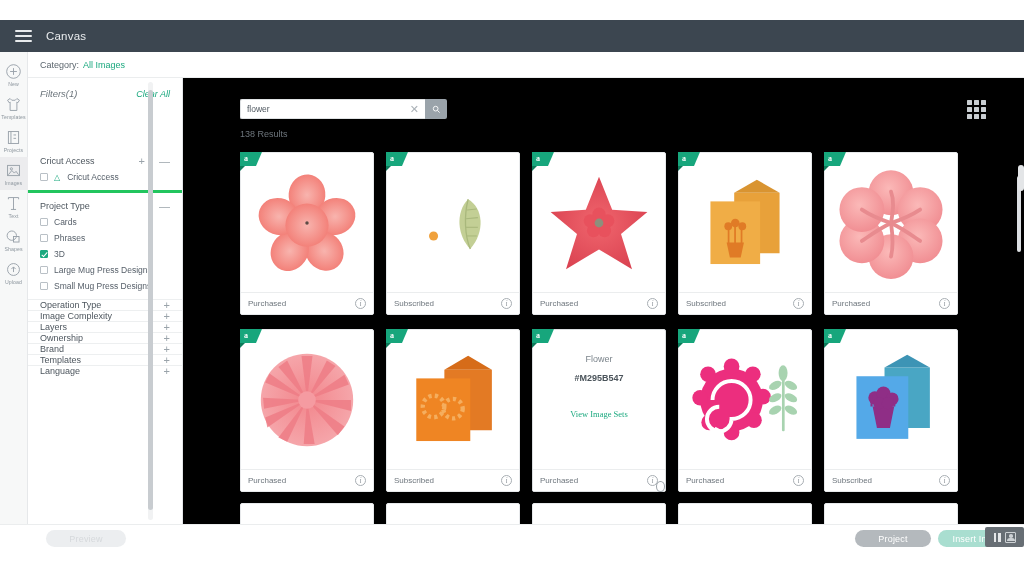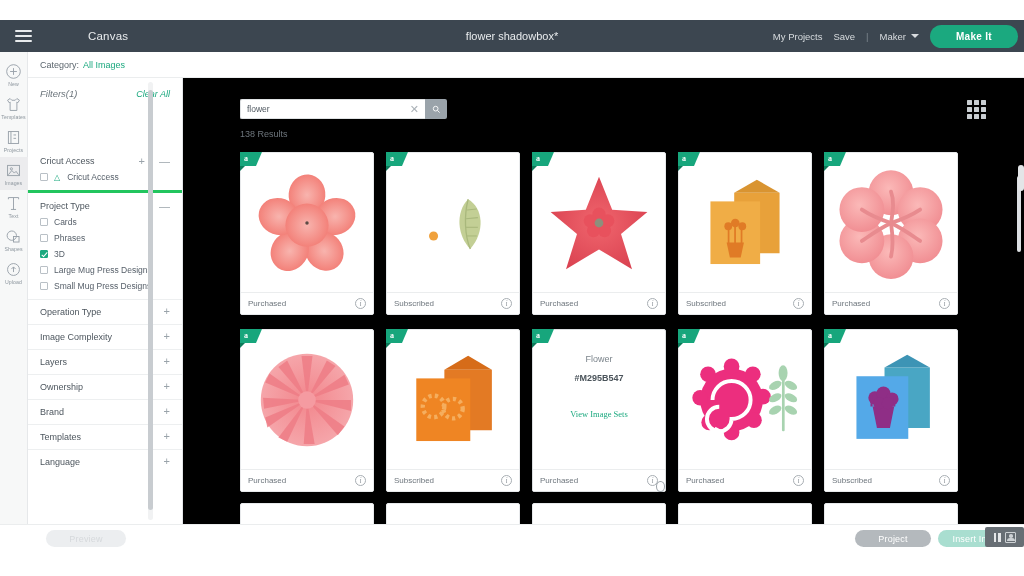--- a/index.html
+++ b/index.html
@@ -7,21 +7,21 @@
     width: 1024px; height: 576px;
     overflow: hidden;
     background: #000;
     font-family: "Liberation Sans", sans-serif;
   }
   #app { position: relative; width: 1024px; height: 576px; background:#ffffff; }
 
   
   .topbar {
     position:absolute; left:0; top:20px; width:1024px; height:32px;
-    background:#3c4650; display:flex; align-items:center;gap:42px;
+    background:#3c4650; display:flex; align-items:center;
   }
   .hamburger { width:34px; display:flex; flex-direction:column; gap:3px; align-items:center; margin-left:6px; cursor:pointer;}
   .hamburger span { display:block; width:17px; height:2px; background:#e8ebed; border-radius:1px;}
   .canvas-label { color:#e9ecee; font-size:11.5px; margin-left:6px; letter-spacing:.2px;}
   .doc-title { position:absolute; left:0; right:0; text-align:center; color:#e9ecee; font-size:11px; pointer-events:none;}
   .top-right { margin-left:auto; display:flex; align-items:center; gap:11px; padding-right:6px;}
   .top-right .tlink { color:#d8dcdf; font-size:9.5px; cursor:pointer; white-space:nowrap;}
   .top-right .sep { color:#7e878f; font-size:9.5px;}
   .machine { display:flex; align-items:center; gap:5px; color:#d8dcdf; font-size:9.5px; cursor:pointer;}
   .chev { width:0;height:0;border-left:4px solid transparent;border-right:4px solid transparent;border-top:4px solid #d8dcdf;}
@@ -64,21 +64,21 @@
   .fgroup-head { display:flex; align-items:center;}
   .fgroup-title { font-size:9px; color:#4d565e;}
   .fg-btns { margin-left:auto; display:flex; align-items:center; gap:14px;}
   .pm { font-size:11px; color:#9aa3aa; cursor:pointer; line-height:9px;}
   .frow { display:flex; align-items:center; gap:6px; margin-top:6px;}
   .cbx { width:8px; height:8px; border:1px solid #b9c0c6; border-radius:1px; background:#fff; cursor:pointer; flex:none;}
   .cbx.on { background:#1ba97f; border-color:#1ba97f; position:relative;}
   .cbx.on:after{content:"";position:absolute;left:2px;top:0px;width:2px;height:5px;border:solid #fff;border-width:0 1.2px 1.2px 0;transform:rotate(42deg);}
   .frow .ftxt { font-size:8.5px; color:#57606a;}
   .ca-badge { color:#1ba97f; font-size:8px; margin-right:1px;}
-  .fsimple { border-top:1px solid #edeff0; padding:7px 12px; display:flex; align-items:flex-start;}
+  .fsimple { border-top:1px solid #edeff0; padding:0 12px; display:flex; align-items:flex-end;}
   .fsimple .t { font-size:9px; color:#4d565e;}
   .fsimple .pm { margin-left:auto;}
   .fscroll { position:absolute; left:148px; top:82px; width:5px; height:438px; background:#f1f2f3; border-radius:3px;}
   .fscroll .thumb { position:absolute; left:0; top:8px; width:5px; height:420px; background:#c8ccd0; border-radius:3px;}
 
   
   .results {
     position:absolute; left:183px; top:78px; width:841px; height:446px;
     background:#000000; overflow:hidden;
   }
@@ -157,31 +157,20 @@
 
 <div id="app">
 
   <div class="topbar">
     <div class="hamburger">
         <span></span>
         <span></span>
         <span></span>
       </div>
     <div class="canvas-label">Canvas</div>
-    <div class="doc-title">flower shadowbox*</div>
-    <div class="top-right">
-      <span class="tlink">My Projects</span>
-      <span class="tlink">Save</span>
-      <span class="sep">|</span>
-      <span class="machine">
-        <span>Maker</span>
-        <span class="chev"></span>
-      </span>
-      <button class="makeit">Make It</button>
-    </div>
   </div>
 
   <div class="rail">
     <div class="rail-item">
       <span class="rail-ico">
         <svg viewBox="0 0 20 20">
             <circle cx="10" cy="10" r="8"></circle>
             <line x1="10" y1="6" x2="10" y2="14"></line>
             <line x1="6" y1="10" x2="14" y2="10"></line>
           </svg>

